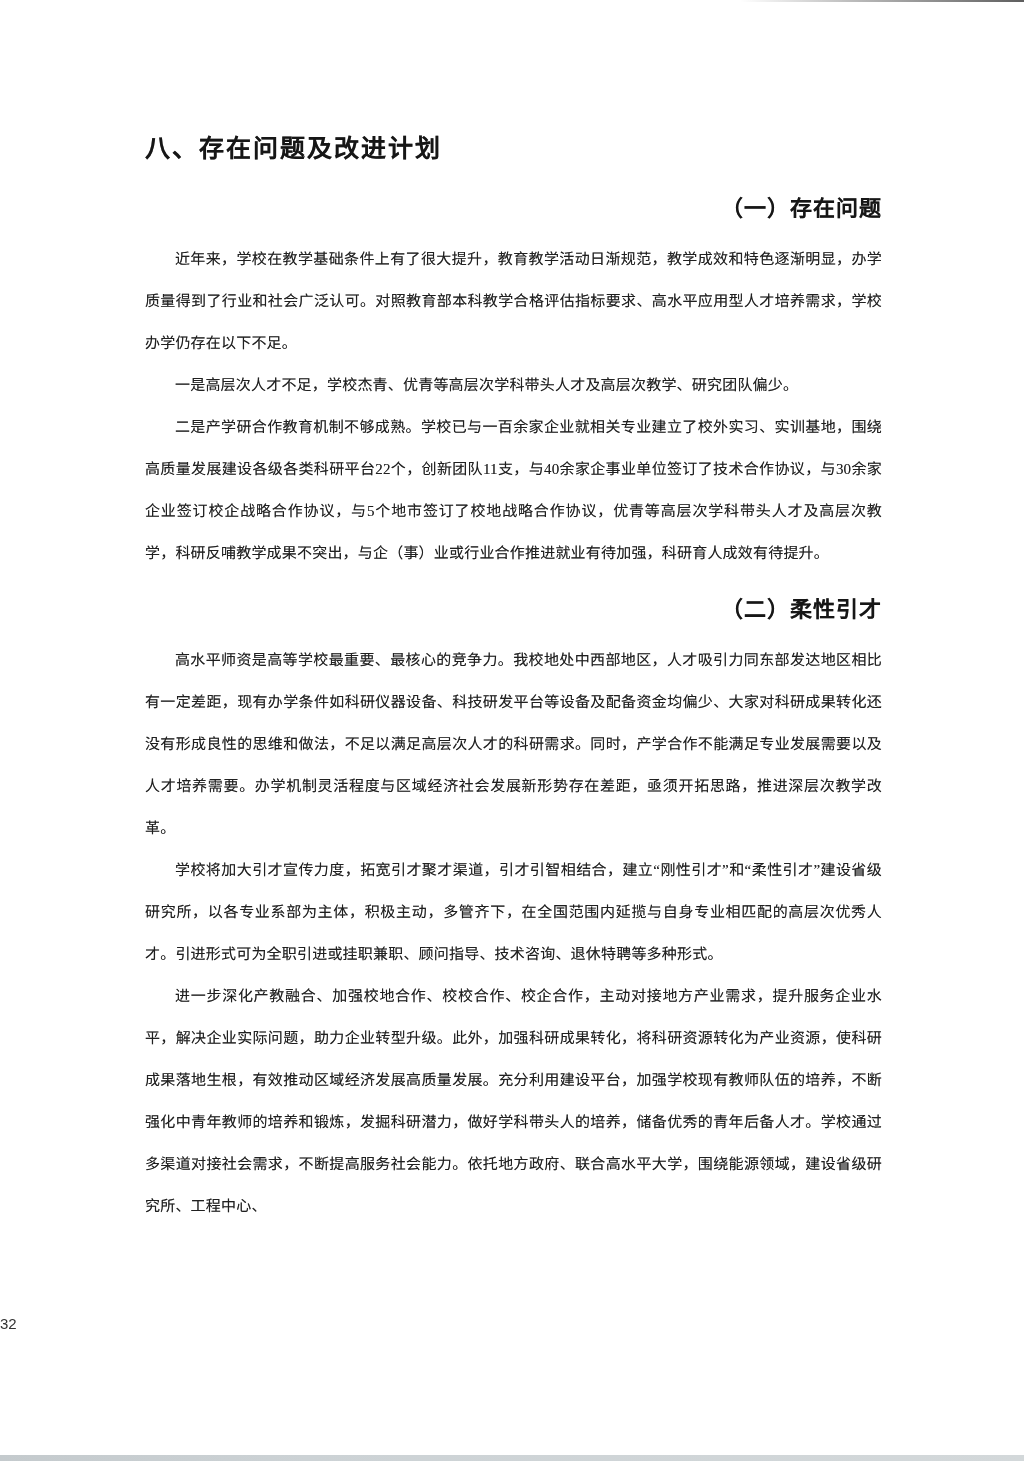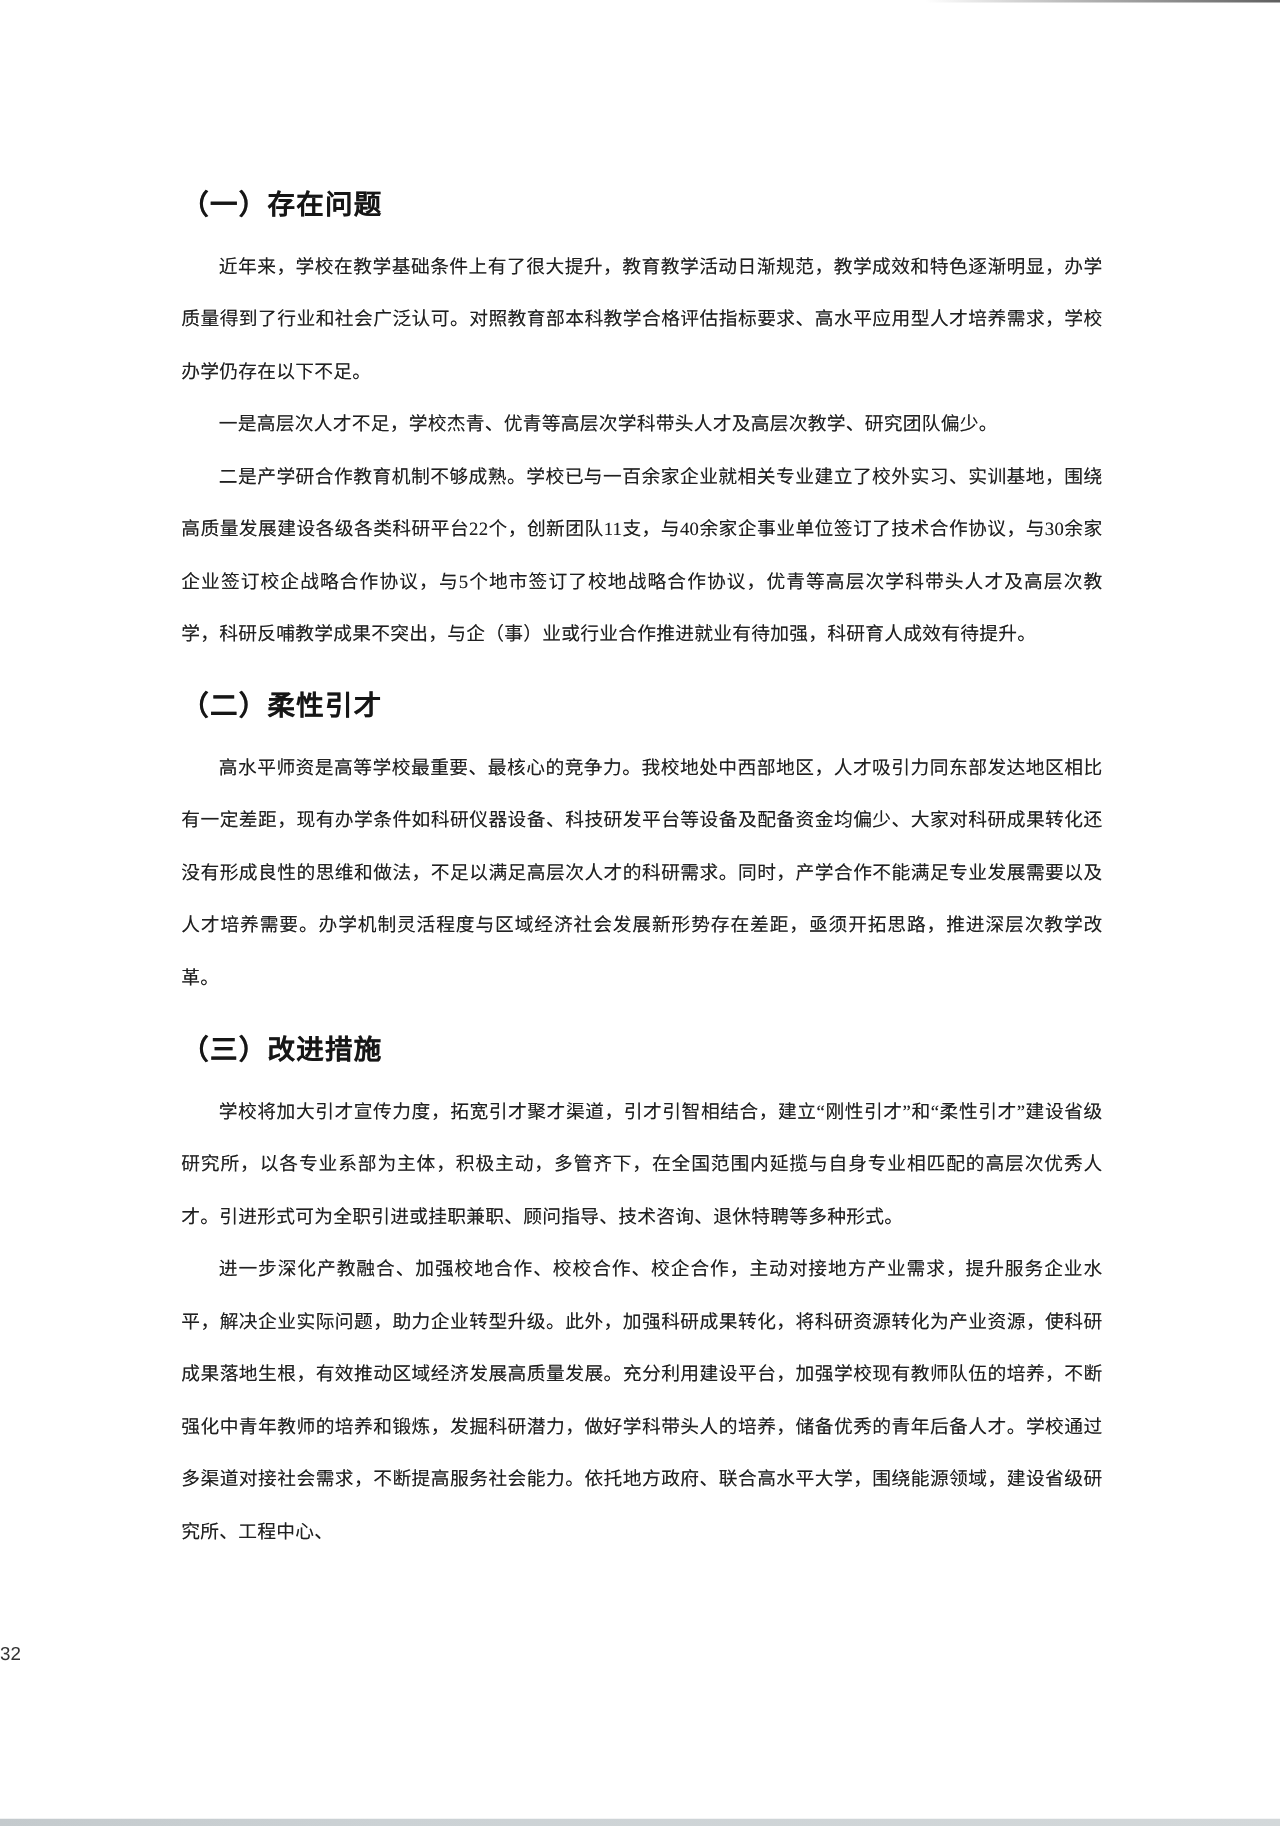--- a/index.html
+++ b/index.html
@@ -50,20 +50,21 @@
     text-shadow: 0 0 0.5px rgba(0,0,0,0.55);
   }
   .section-heading {
     margin: 17px 0 16px 0;
     font-family: "Liberation Sans", "DejaVu Sans", sans-serif;
     font-weight: bold;
     font-size: 22px;
     letter-spacing: 1px;
     color: #161616;
     text-shadow: 0 0 0.5px rgba(0,0,0,0.5);
+    text-align: right;
   }
   .para {
     margin: 0;
     font-size: 15px;
     line-height: 42px;
     text-align: justify;
     text-indent: 2em;
     letter-spacing: 0.2px;
     color: #202020;
     text-shadow: 0 0 0.4px rgba(0,0,0,0.4);
@@ -81,34 +82,34 @@
 </style>
 </head>
 <body>
 
 <div class="page">
 
   <div class="scan-line-top"></div>
 
   <div class="content">
 
+    <h1 class="doc-title">八、存在问题及改进计划</h1>
 
     <h2 class="section-heading">（一）存在问题</h2>
 
     <p class="para">近年来，学校在教学基础条件上有了很大提升，教育教学活动日渐规范，教学成效和特色逐渐明显，办学质量得到了行业和社会广泛认可。对照教育部本科教学合格评估指标要求、高水平应用型人才培养需求，学校办学仍存在以下不足。</p>
 
     <p class="para">一是高层次人才不足，学校杰青、优青等高层次学科带头人才及高层次教学、研究团队偏少。</p>
 
     <p class="para">二是产学研合作教育机制不够成熟。学校已与一百余家企业就相关专业建立了校外实习、实训基地，围绕高质量发展建设各级各类科研平台22个，创新团队11支，与40余家企事业单位签订了技术合作协议，与30余家企业签订校企战略合作协议，与5个地市签订了校地战略合作协议，优青等高层次学科带头人才及高层次教学，科研反哺教学成果不突出，与企（事）业或行业合作推进就业有待加强，科研育人成效有待提升。</p>
 
     <h2 class="section-heading">（二）柔性引才</h2>
 
     <p class="para">高水平师资是高等学校最重要、最核心的竞争力。我校地处中西部地区，人才吸引力同东部发达地区相比有一定差距，现有办学条件如科研仪器设备、科技研发平台等设备及配备资金均偏少、大家对科研成果转化还没有形成良性的思维和做法，不足以满足高层次人才的科研需求。同时，产学合作不能满足专业发展需要以及人才培养需要。办学机制灵活程度与区域经济社会发展新形势存在差距，亟须开拓思路，推进深层次教学改革。</p>
 
-    <h2 class="section-heading">（三）改进措施</h2>
 
     <p class="para">学校将加大引才宣传力度，拓宽引才聚才渠道，引才引智相结合，建立“刚性引才”和“柔性引才”建设省级研究所，以各专业系部为主体，积极主动，多管齐下，在全国范围内延揽与自身专业相匹配的高层次优秀人才。引进形式可为全职引进或挂职兼职、顾问指导、技术咨询、退休特聘等多种形式。</p>
 
     <p class="para">进一步深化产教融合、加强校地合作、校校合作、校企合作，主动对接地方产业需求，提升服务企业水平，解决企业实际问题，助力企业转型升级。此外，加强科研成果转化，将科研资源转化为产业资源，使科研成果落地生根，有效推动区域经济发展高质量发展。充分利用建设平台，加强学校现有教师队伍的培养，不断强化中青年教师的培养和锻炼，发掘科研潜力，做好学科带头人的培养，储备优秀的青年后备人才。学校通过多渠道对接社会需求，不断提高服务社会能力。依托地方政府、联合高水平大学，围绕能源领域，建设省级研究所、工程中心、</p>
 
   </div>
 
   <div class="page-number">32</div>
 
   <div class="scan-strip-bottom"></div>

